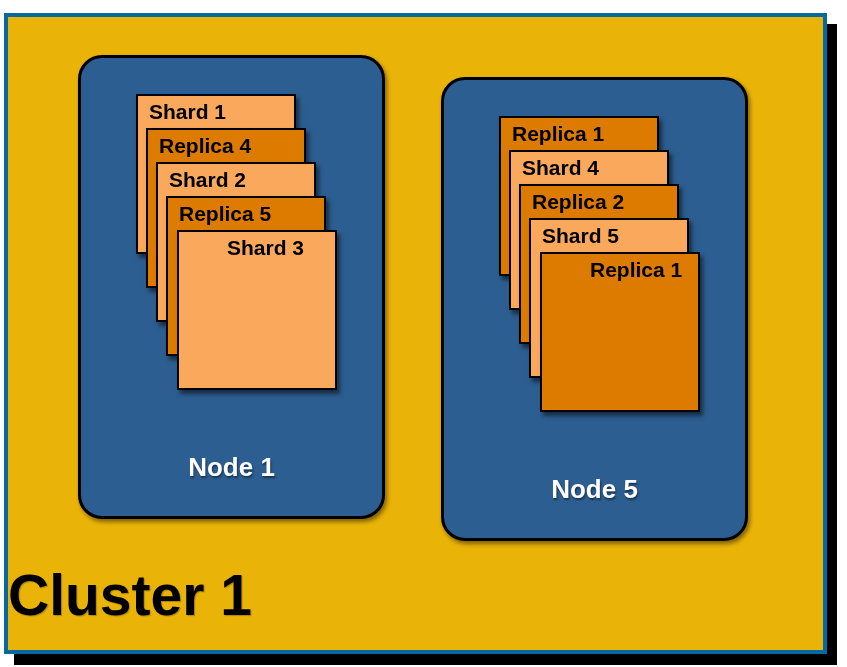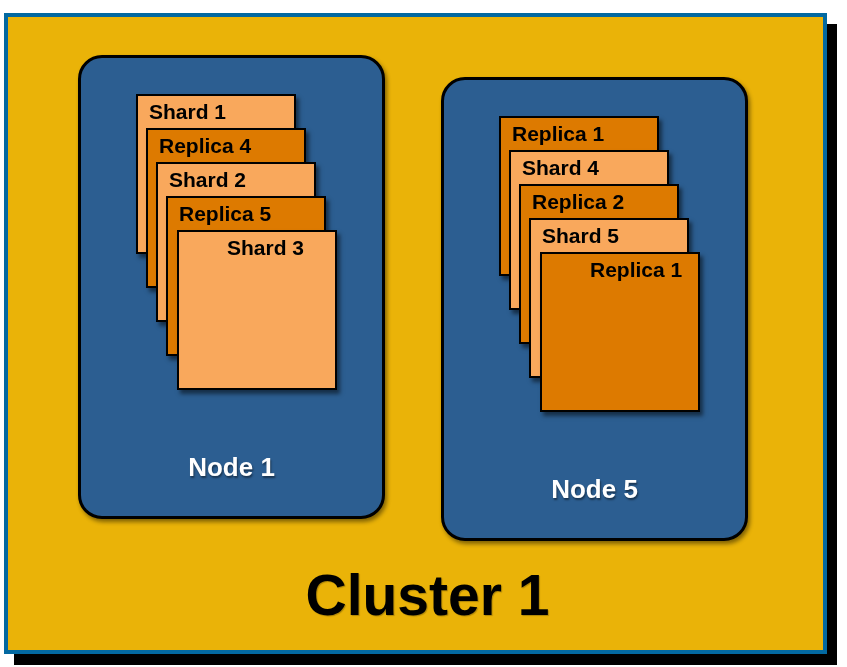--- a/index.html
+++ b/index.html
@@ -68,26 +68,25 @@
     color: #ffffff;
     font-size: 26px;
     line-height: 1;
     text-shadow: 1px 2px 2px rgba(0,0,0,0.45);
   }
   .cluster-label {
     position: absolute;
     left: 0;
     right: 0;
     bottom: 26px;
-    text-align: center;
+    text-align: left;
     color: #000000;
     font-size: 57px;
     line-height: 1;
     text-shadow: 1px 1px 1px rgba(0,0,0,0.25);
-    padding-left: 24px;
   }
 </style>
 </head>
 <body>
 
 <div class="frame">
 
   <div class="node node--1">
     <div class="card card--shard">Shard 1</div>
     <div class="card card--replica">Replica 4</div>

